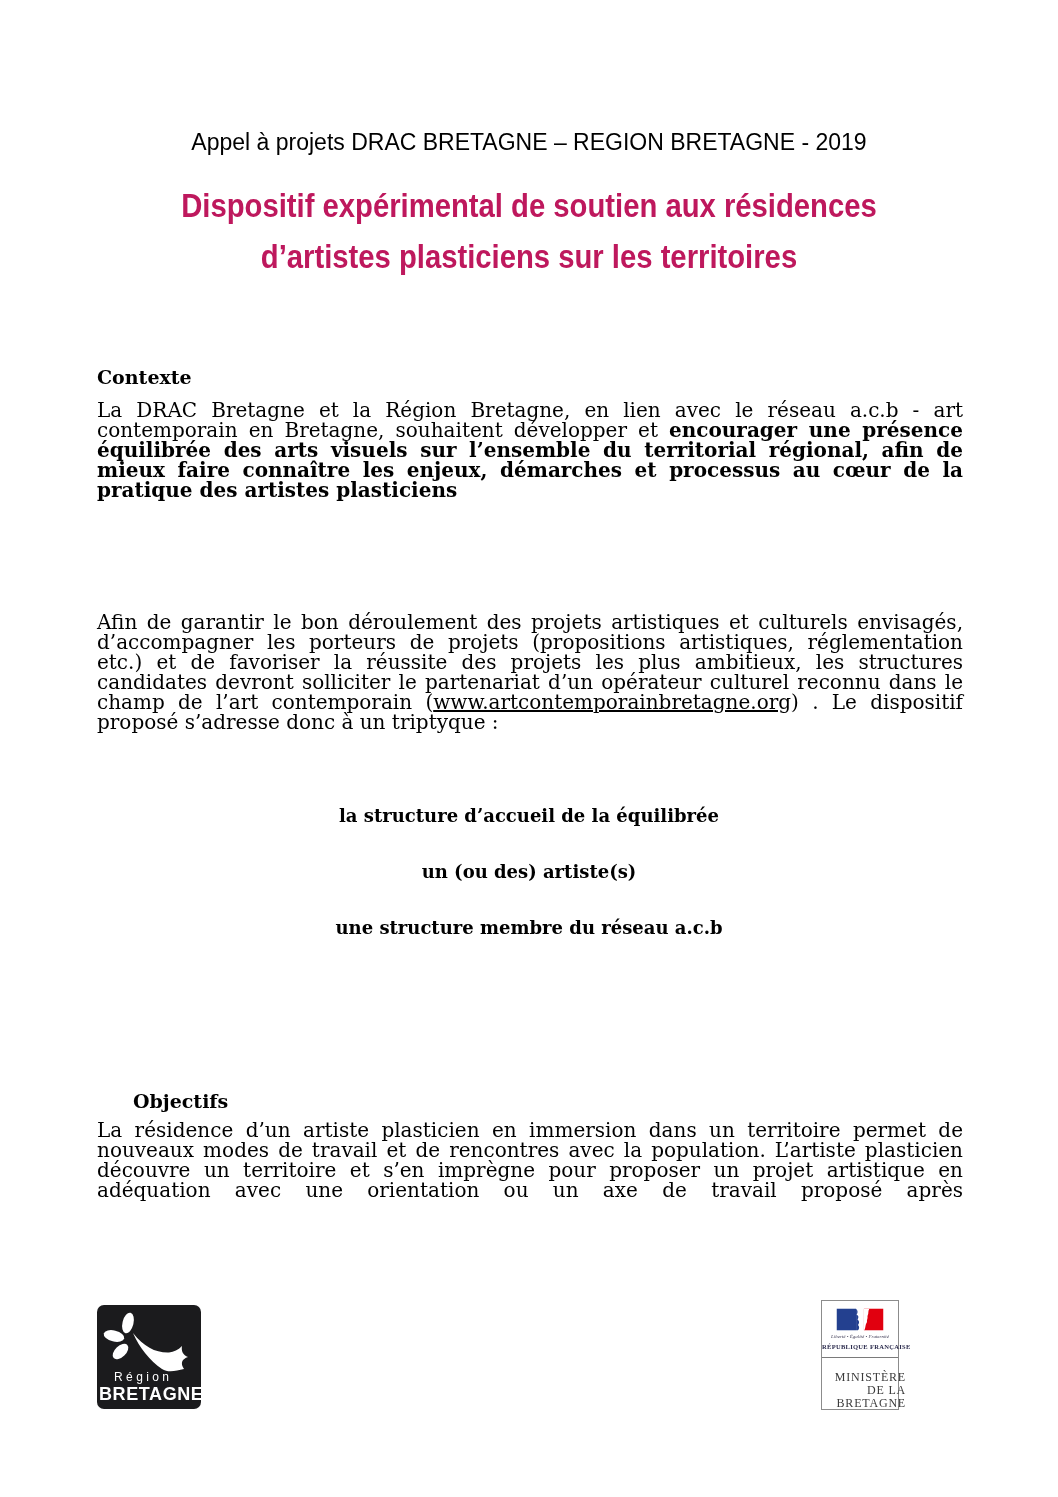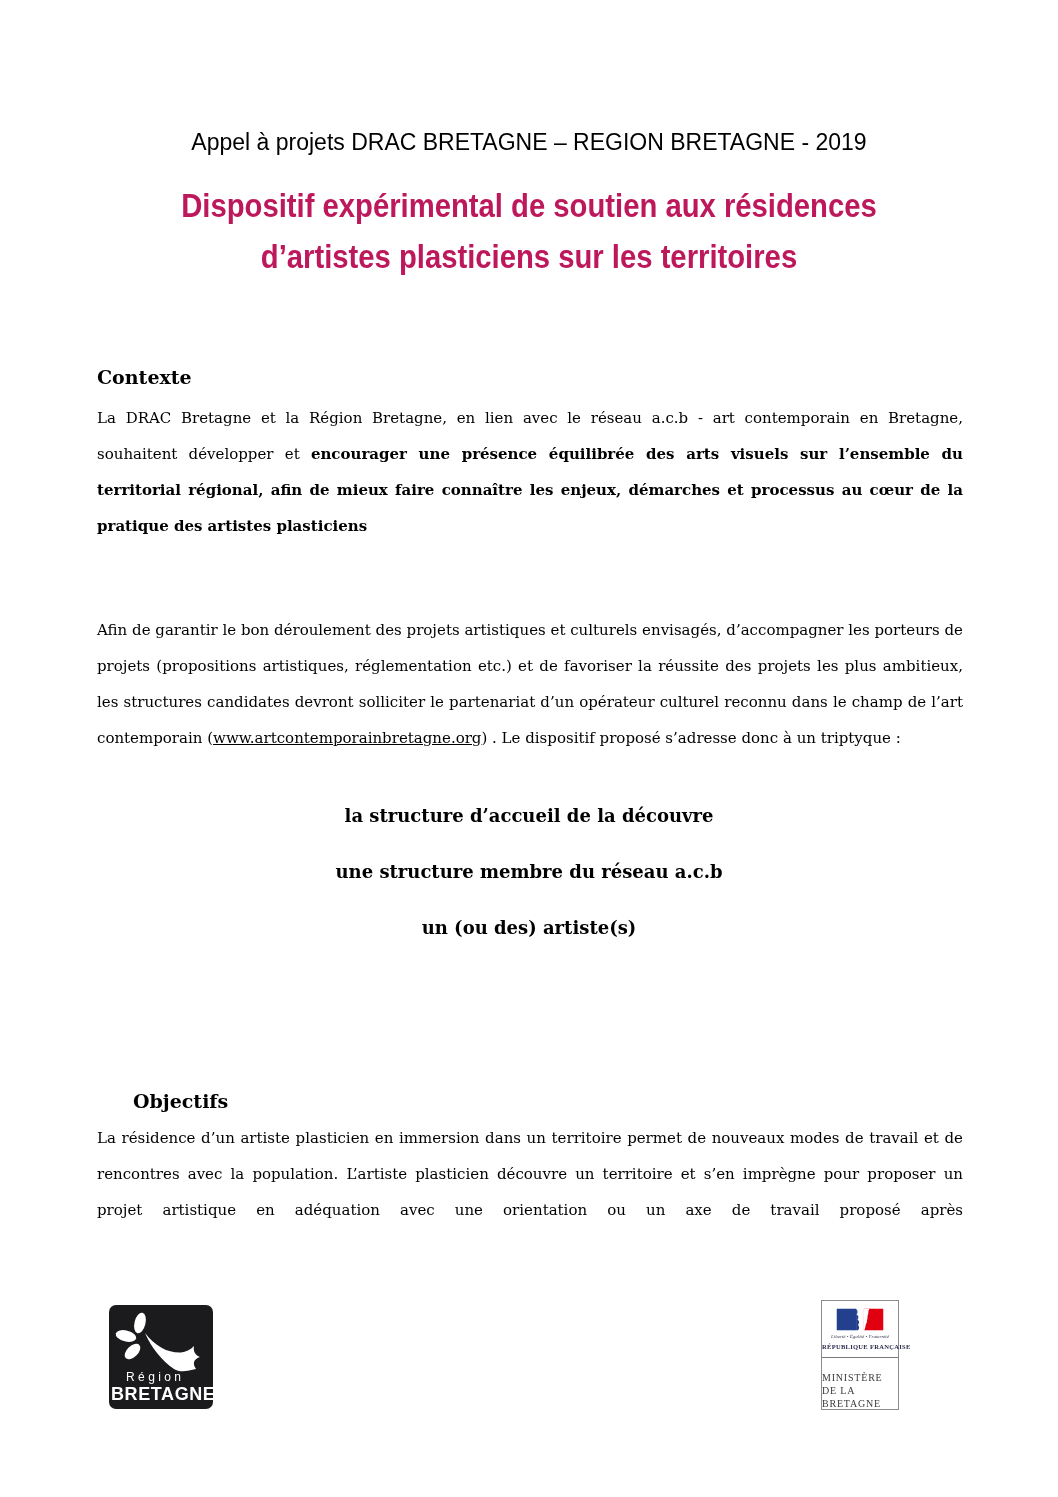--- a/index.html
+++ b/index.html
@@ -42,22 +42,22 @@
     font-weight: bold;
     line-height: 24px;
   }
   .heading-contexte  { top: 365px; }
   .heading-objectifs { top: 1089px; margin-left: 36px; }
 
   .para {
     position: absolute;
     left: 97px;
     width: 866px;
-    font-size: 15px;
-    line-height: 36px;
+    font-size: 20px;
+    line-height: 20px;
     text-align: justify;
   }
   .para-1 { top: 400px; }
   .para-2 { top: 612px; }
   .para-3 { top: 1120px; text-align-last: justify; }
 
   .para .b { font-weight: bold; }
   .para .u { text-decoration: underline; }
 
   .triptych {
@@ -68,21 +68,21 @@
   .triptych .item {
     font-weight: bold;
     font-size: 18px;
     line-height: 30px;
     margin-bottom: 26px;
   }
 
   
   .region-logo {
     position: absolute;
-    left: 109px; top: 1305px;
+    left: 97px; top: 1305px;
     width: 104px; height: 104px;
   }
   .region-logo svg { overflow: visible; display: block; }
 
   
   .ministry-logo {
     position: absolute;
     left: 821px; top: 1300px;
     width: 78px; height: 110px;
     border: 1px solid #8c8c8c;
@@ -117,23 +117,23 @@
     color: #2b2b4d;
     white-space: nowrap;
   }
   .ministry-logo .divider {
     position: absolute;
     top: 56px; left: 0; right: 0;
     border-top: 1px solid #7a7a7a;
   }
   .ministry-logo .ministry {
     position: absolute;
-    top: 70px; left: 0; width: 100%;
-    text-align: left;
-    font-size: 10px;
+    top: 70px; left: 8px; width: 100%;
+    text-align: right;
+    font-size: 12px;
     line-height: 13px;
     letter-spacing: 0.8px;
     color: #3b3b3b;
   }
 </style>
 </head>
 <body>
 
 <div class="page">
 
@@ -144,23 +144,23 @@
     <span class="tline">d’artistes plasticiens sur les territoires</span>
   </h1>
 
   <div class="heading heading-contexte">Contexte</div>
 
   <p class="para para-1" style="margin:0"><span>La DRAC Bretagne et la Région Bretagne, en lien avec le réseau a.c.b - art contemporain en Bretagne, souhaitent développer et </span><span class="b">encourager une présence équilibrée des arts visuels sur l’ensemble du territorial régional, afin de mieux faire connaître les enjeux, démarches et processus au cœur de la pratique des artistes plasticiens</span></p>
 
   <p class="para para-2" style="margin:0"><span>Afin de garantir le bon déroulement des projets artistiques et culturels envisagés, d’accompagner les porteurs de projets (propositions artistiques, réglementation etc.) et de favoriser la réussite des projets les plus ambitieux, les structures candidates devront solliciter le partenariat d’un opérateur culturel reconnu dans le champ de l’art contemporain (</span><span class="u">www.artcontemporainbretagne.org</span><span>) . Le dispositif proposé s’adresse donc à un triptyque :</span></p>
 
   <div class="triptych">
-    <div class="item">la structure d’accueil de la découvre</div>
+    <div class="item">la structure d’accueil de la équilibrée</div>
+    <div class="item">un (ou des) artiste(s)</div>
     <div class="item">une structure membre du réseau a.c.b</div>
-    <div class="item">un (ou des) artiste(s)</div>
   </div>
 
   <div class="heading heading-objectifs">Objectifs</div>
 
   <p class="para para-3" style="margin:0">La résidence d’un artiste plasticien en immersion dans un territoire permet de nouveaux modes de travail et de rencontres avec la population. L’artiste plasticien découvre un territoire et s’en imprègne pour proposer un projet artistique en adéquation avec une orientation ou un axe de travail proposé après</p>
 
   <div class="region-logo">
     <svg width="104" height="104" viewBox="0 0 104 104" xmlns="http://www.w3.org/2000/svg">
       <rect x="0" y="0" width="104" height="104" rx="7" fill="#1b1b1d"></rect>
       <g fill="#ffffff">

